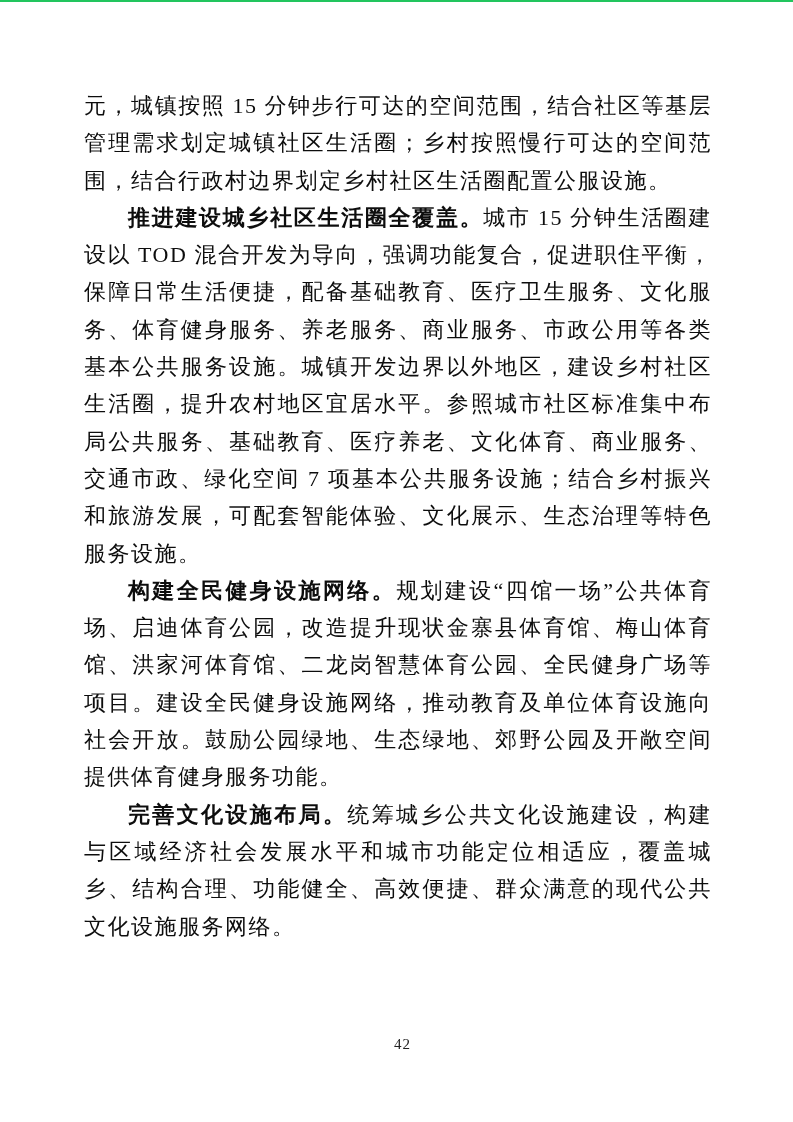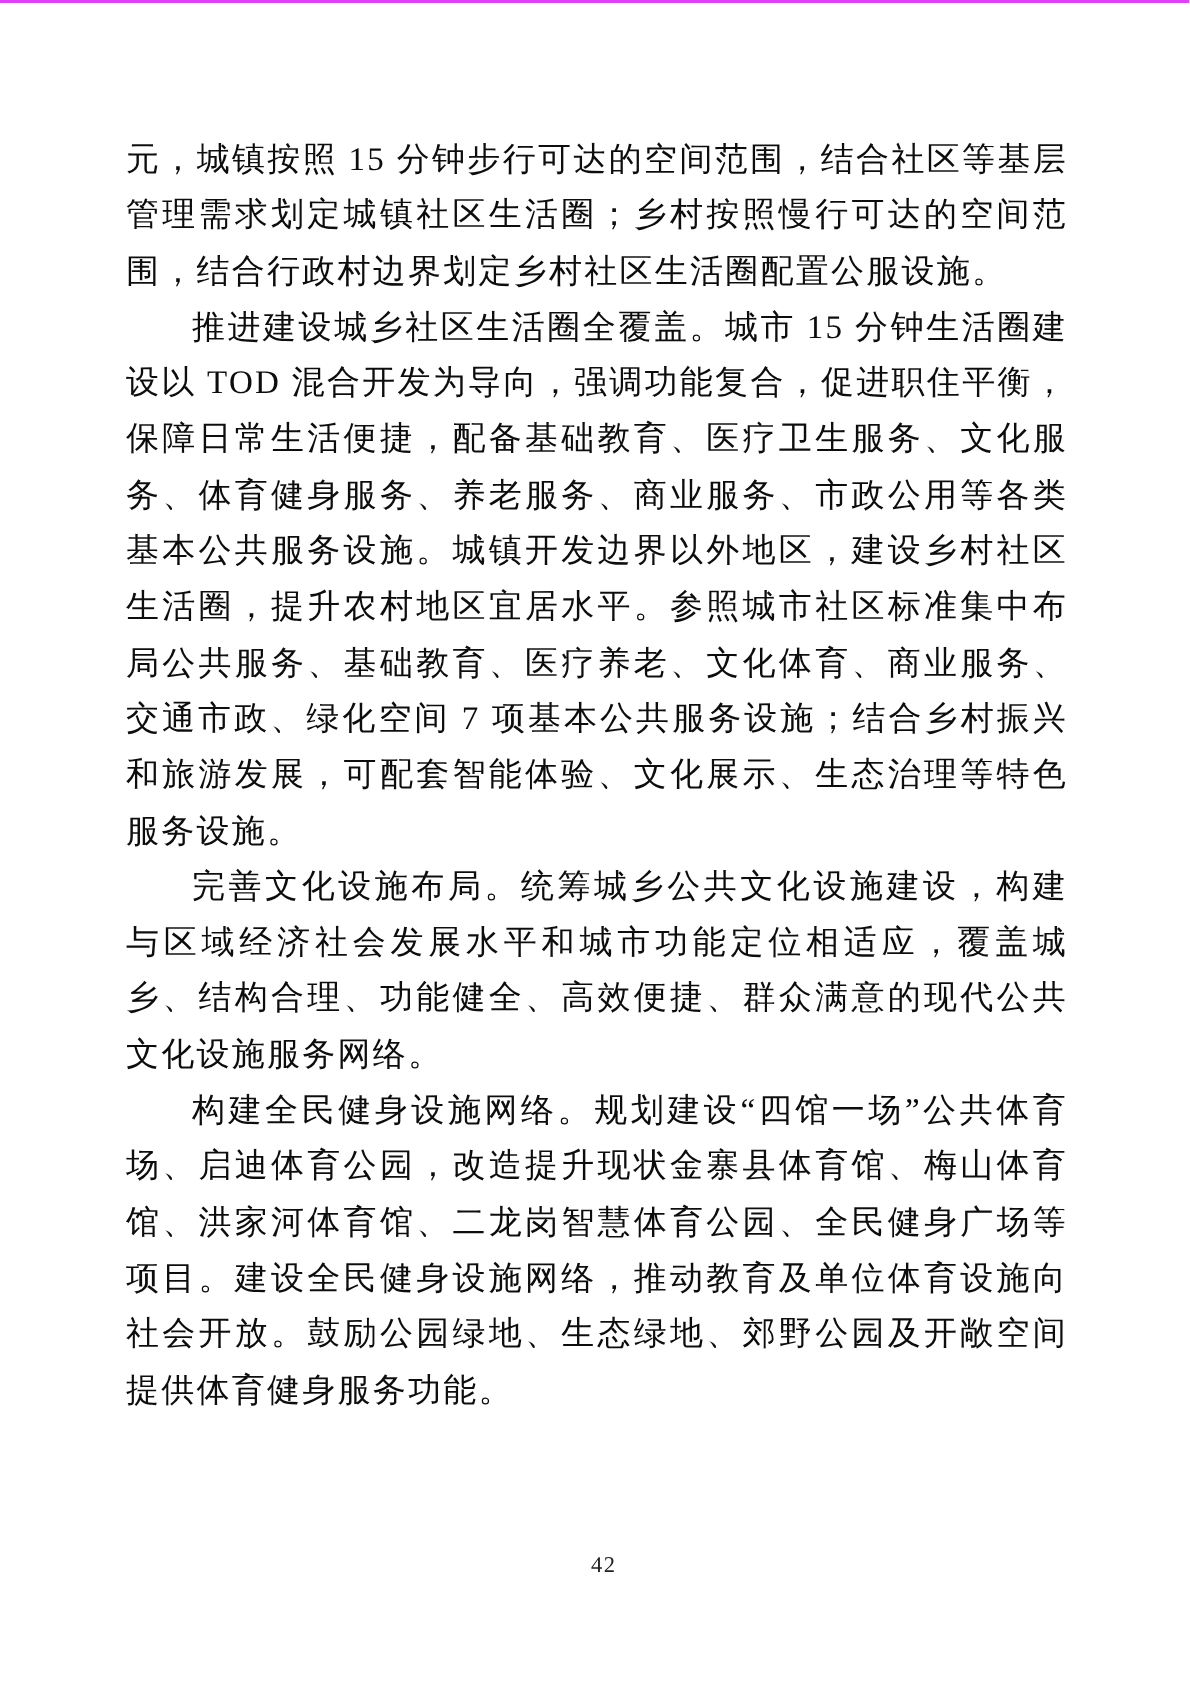--- a/index.html
+++ b/index.html
@@ -6,21 +6,21 @@
     margin: 0;
     padding: 0;
     background: #ffffff;
   }
   .page {
     position: relative;
     width: 793px;
     height: 1122px;
     background: #ffffff;
     box-sizing: border-box;
-    border-top: 2px solid #d946ef;
+    border-top: 2px solid #22c55e;
     overflow: hidden;
     font-family: "Liberation Serif", "DejaVu Serif", serif;
     color: #0d0d0d;
   }
   .content {
     position: absolute;
     left: 84px;
     top: 85px;
     width: 628px;
   }
@@ -29,21 +29,21 @@
     font-size: 22px;
     line-height: 37.3px;
     letter-spacing: 1.5px;
     text-align: justify;
     text-justify: inter-ideograph;
   }
   .para.indent {
     text-indent: 2em;
   }
   .lead {
-    font-weight: normal;
+    font-weight: bold;
   }
   .page-number {
     position: absolute;
     left: 12px;
     right: 0;
     top: 1034px;
     text-align: center;
     font-size: 15px;
     letter-spacing: 1px;
     color: #222222;
@@ -52,21 +52,21 @@
 </head>
 <body>
 
 <div class="page">
   <div class="content">
 
     <p class="para"><span>元，城镇按照 15 分钟步行可达的空间范围，结合社区等基层管理需求划定城镇社区生活圈；乡村按照慢行可达的空间范围，结合行政村边界划定乡村社区生活圈配置公服设施。</span></p>
 
     <p class="para indent"><span class="lead">推进建设城乡社区生活圈全覆盖。</span><span>城市 15 分钟生活圈建设以 TOD 混合开发为导向，强调功能复合，促进职住平衡，保障日常生活便捷，配备基础教育、医疗卫生服务、文化服务、体育健身服务、养老服务、商业服务、市政公用等各类基本公共服务设施。城镇开发边界以外地区，建设乡村社区生活圈，提升农村地区宜居水平。参照城市社区标准集中布局公共服务、基础教育、医疗养老、文化体育、商业服务、交通市政、绿化空间 7 项基本公共服务设施；结合乡村振兴和旅游发展，可配套智能体验、文化展示、生态治理等特色服务设施。</span></p>
 
+    <p class="para indent"><span class="lead">构建全民健身设施网络。</span><span>规划建设“四馆一场”公共体育场、启迪体育公园，改造提升现状金寨县体育馆、梅山体育馆、洪家河体育馆、二龙岗智慧体育公园、全民健身广场等项目。建设全民健身设施网络，推动教育及单位体育设施向社会开放。鼓励公园绿地、生态绿地、郊野公园及开敞空间提供体育健身服务功能。</span></p>
+
     <p class="para indent"><span class="lead">完善文化设施布局。</span><span>统筹城乡公共文化设施建设，构建与区域经济社会发展水平和城市功能定位相适应，覆盖城乡、结构合理、功能健全、高效便捷、群众满意的现代公共文化设施服务网络。</span></p>
-
-    <p class="para indent"><span class="lead">构建全民健身设施网络。</span><span>规划建设“四馆一场”公共体育场、启迪体育公园，改造提升现状金寨县体育馆、梅山体育馆、洪家河体育馆、二龙岗智慧体育公园、全民健身广场等项目。建设全民健身设施网络，推动教育及单位体育设施向社会开放。鼓励公园绿地、生态绿地、郊野公园及开敞空间提供体育健身服务功能。</span></p>
 
 
   </div>
 
   <div class="page-number">42</div>
 </div>
 
 </body></html>

